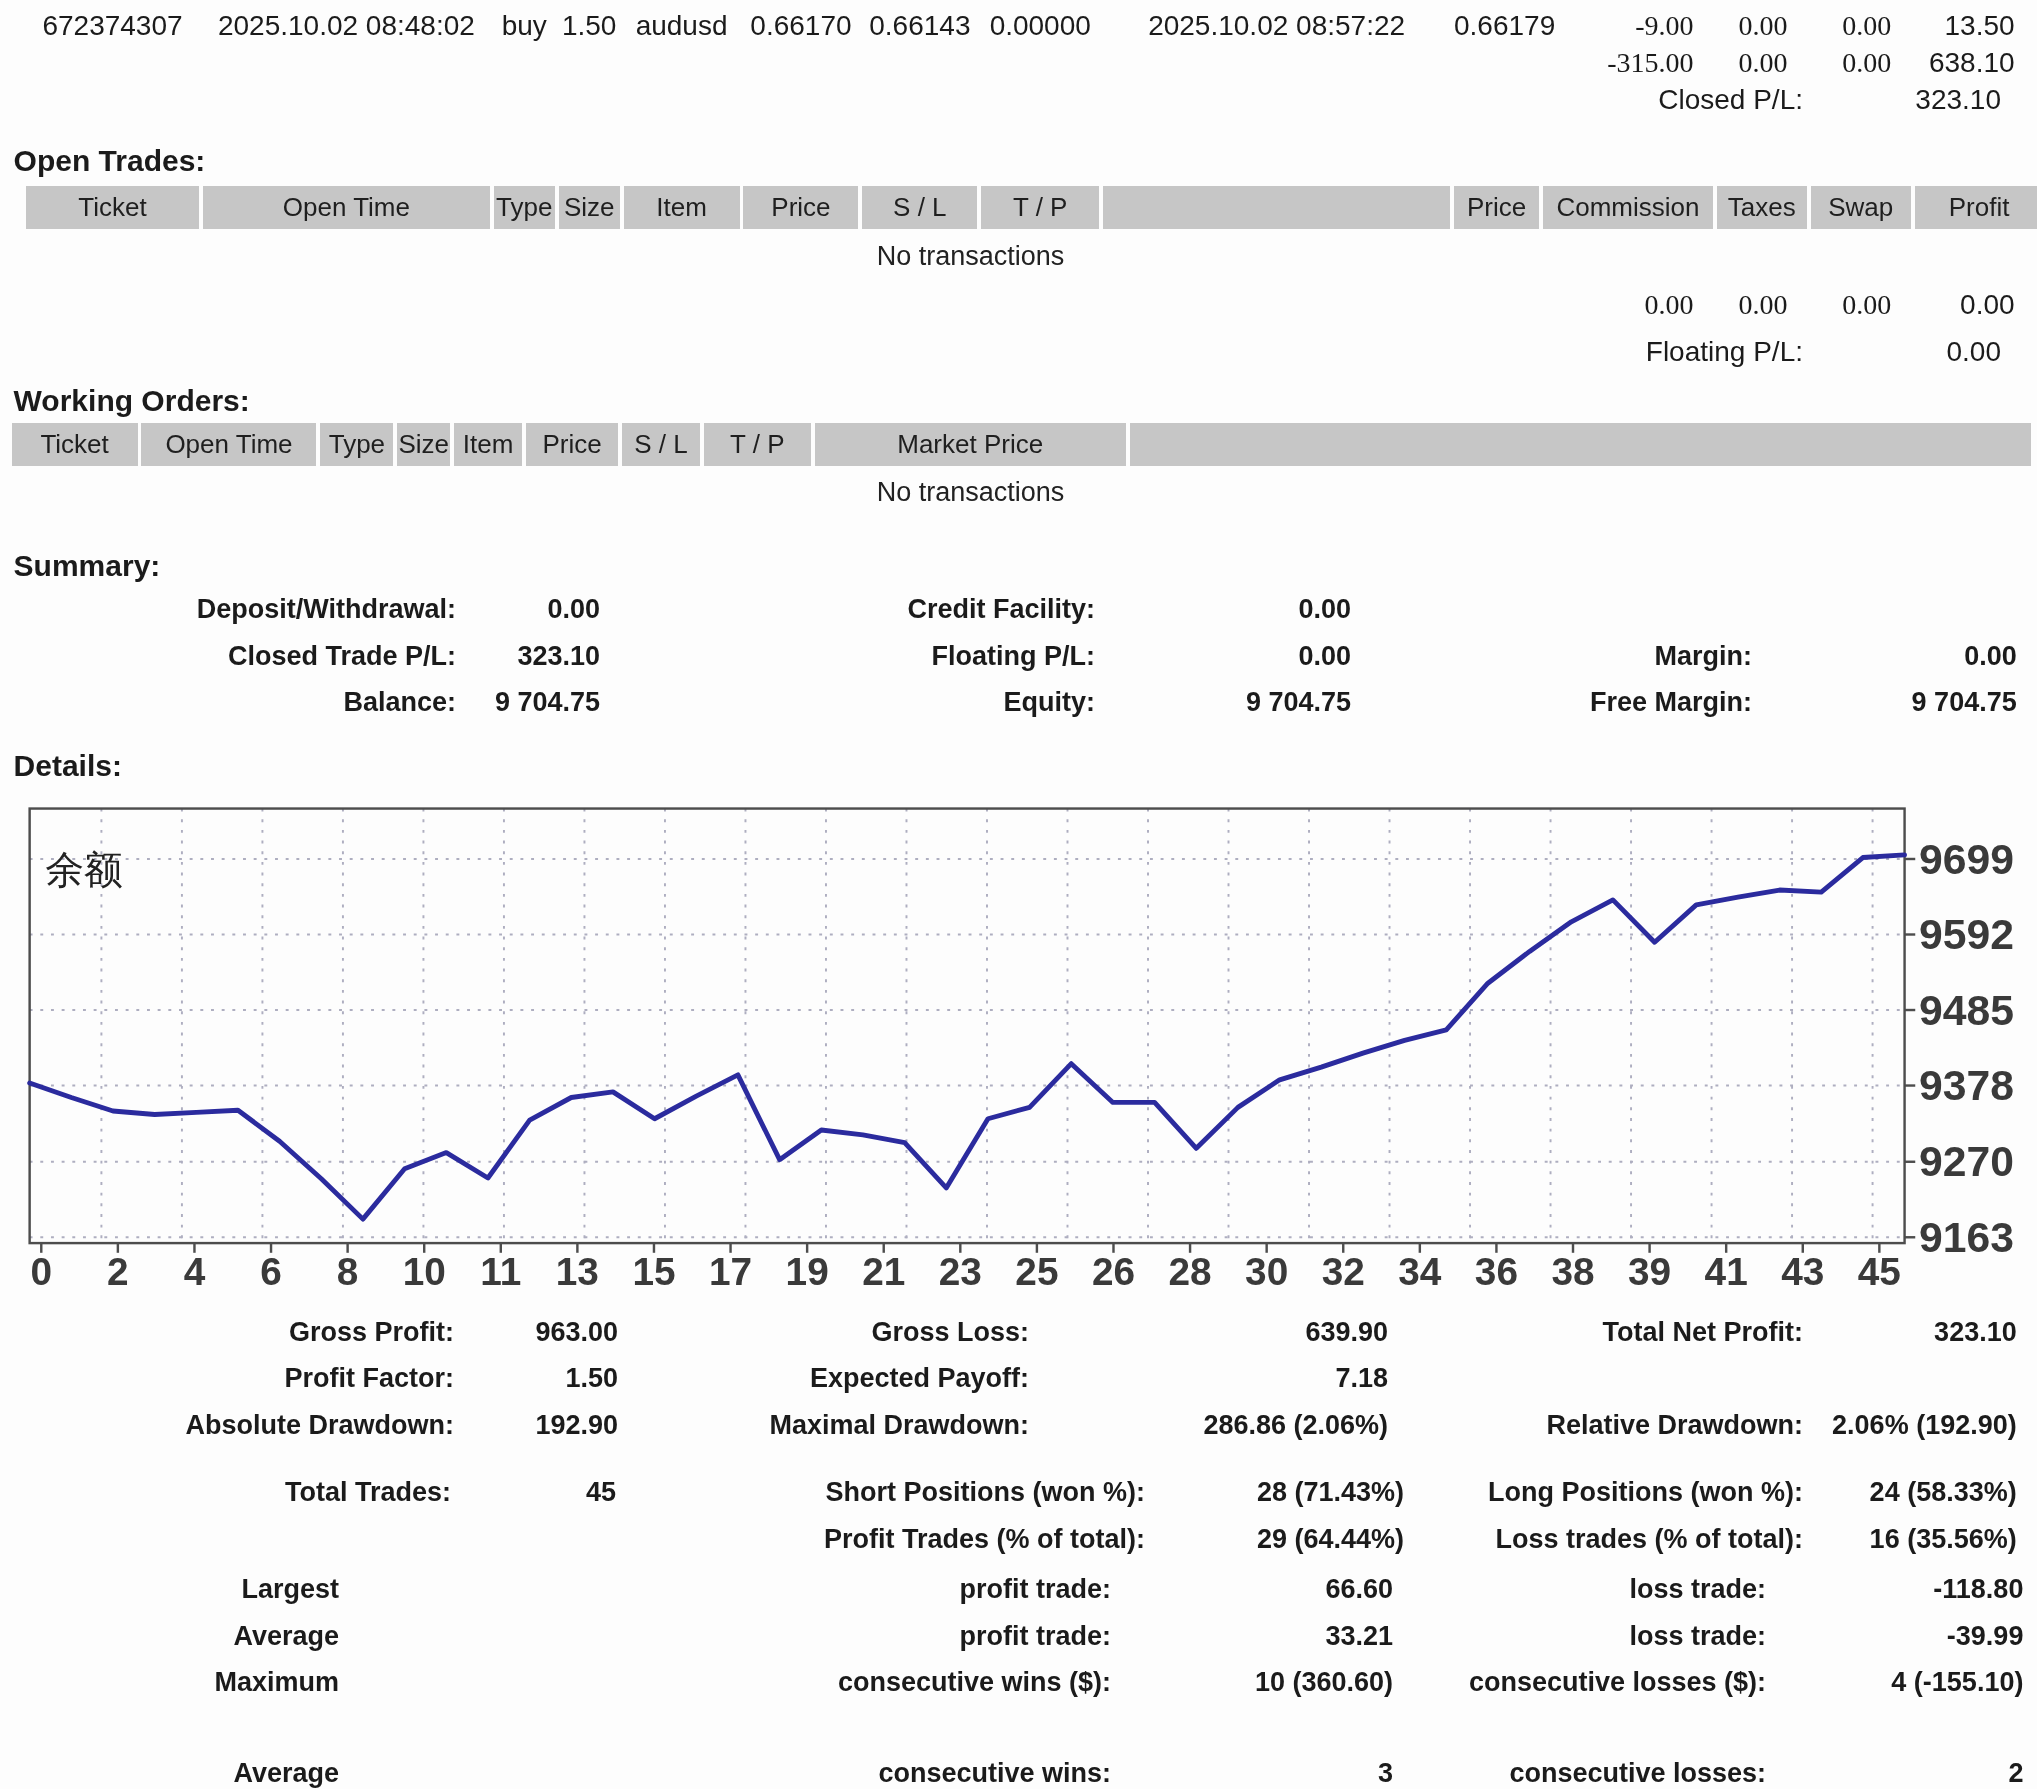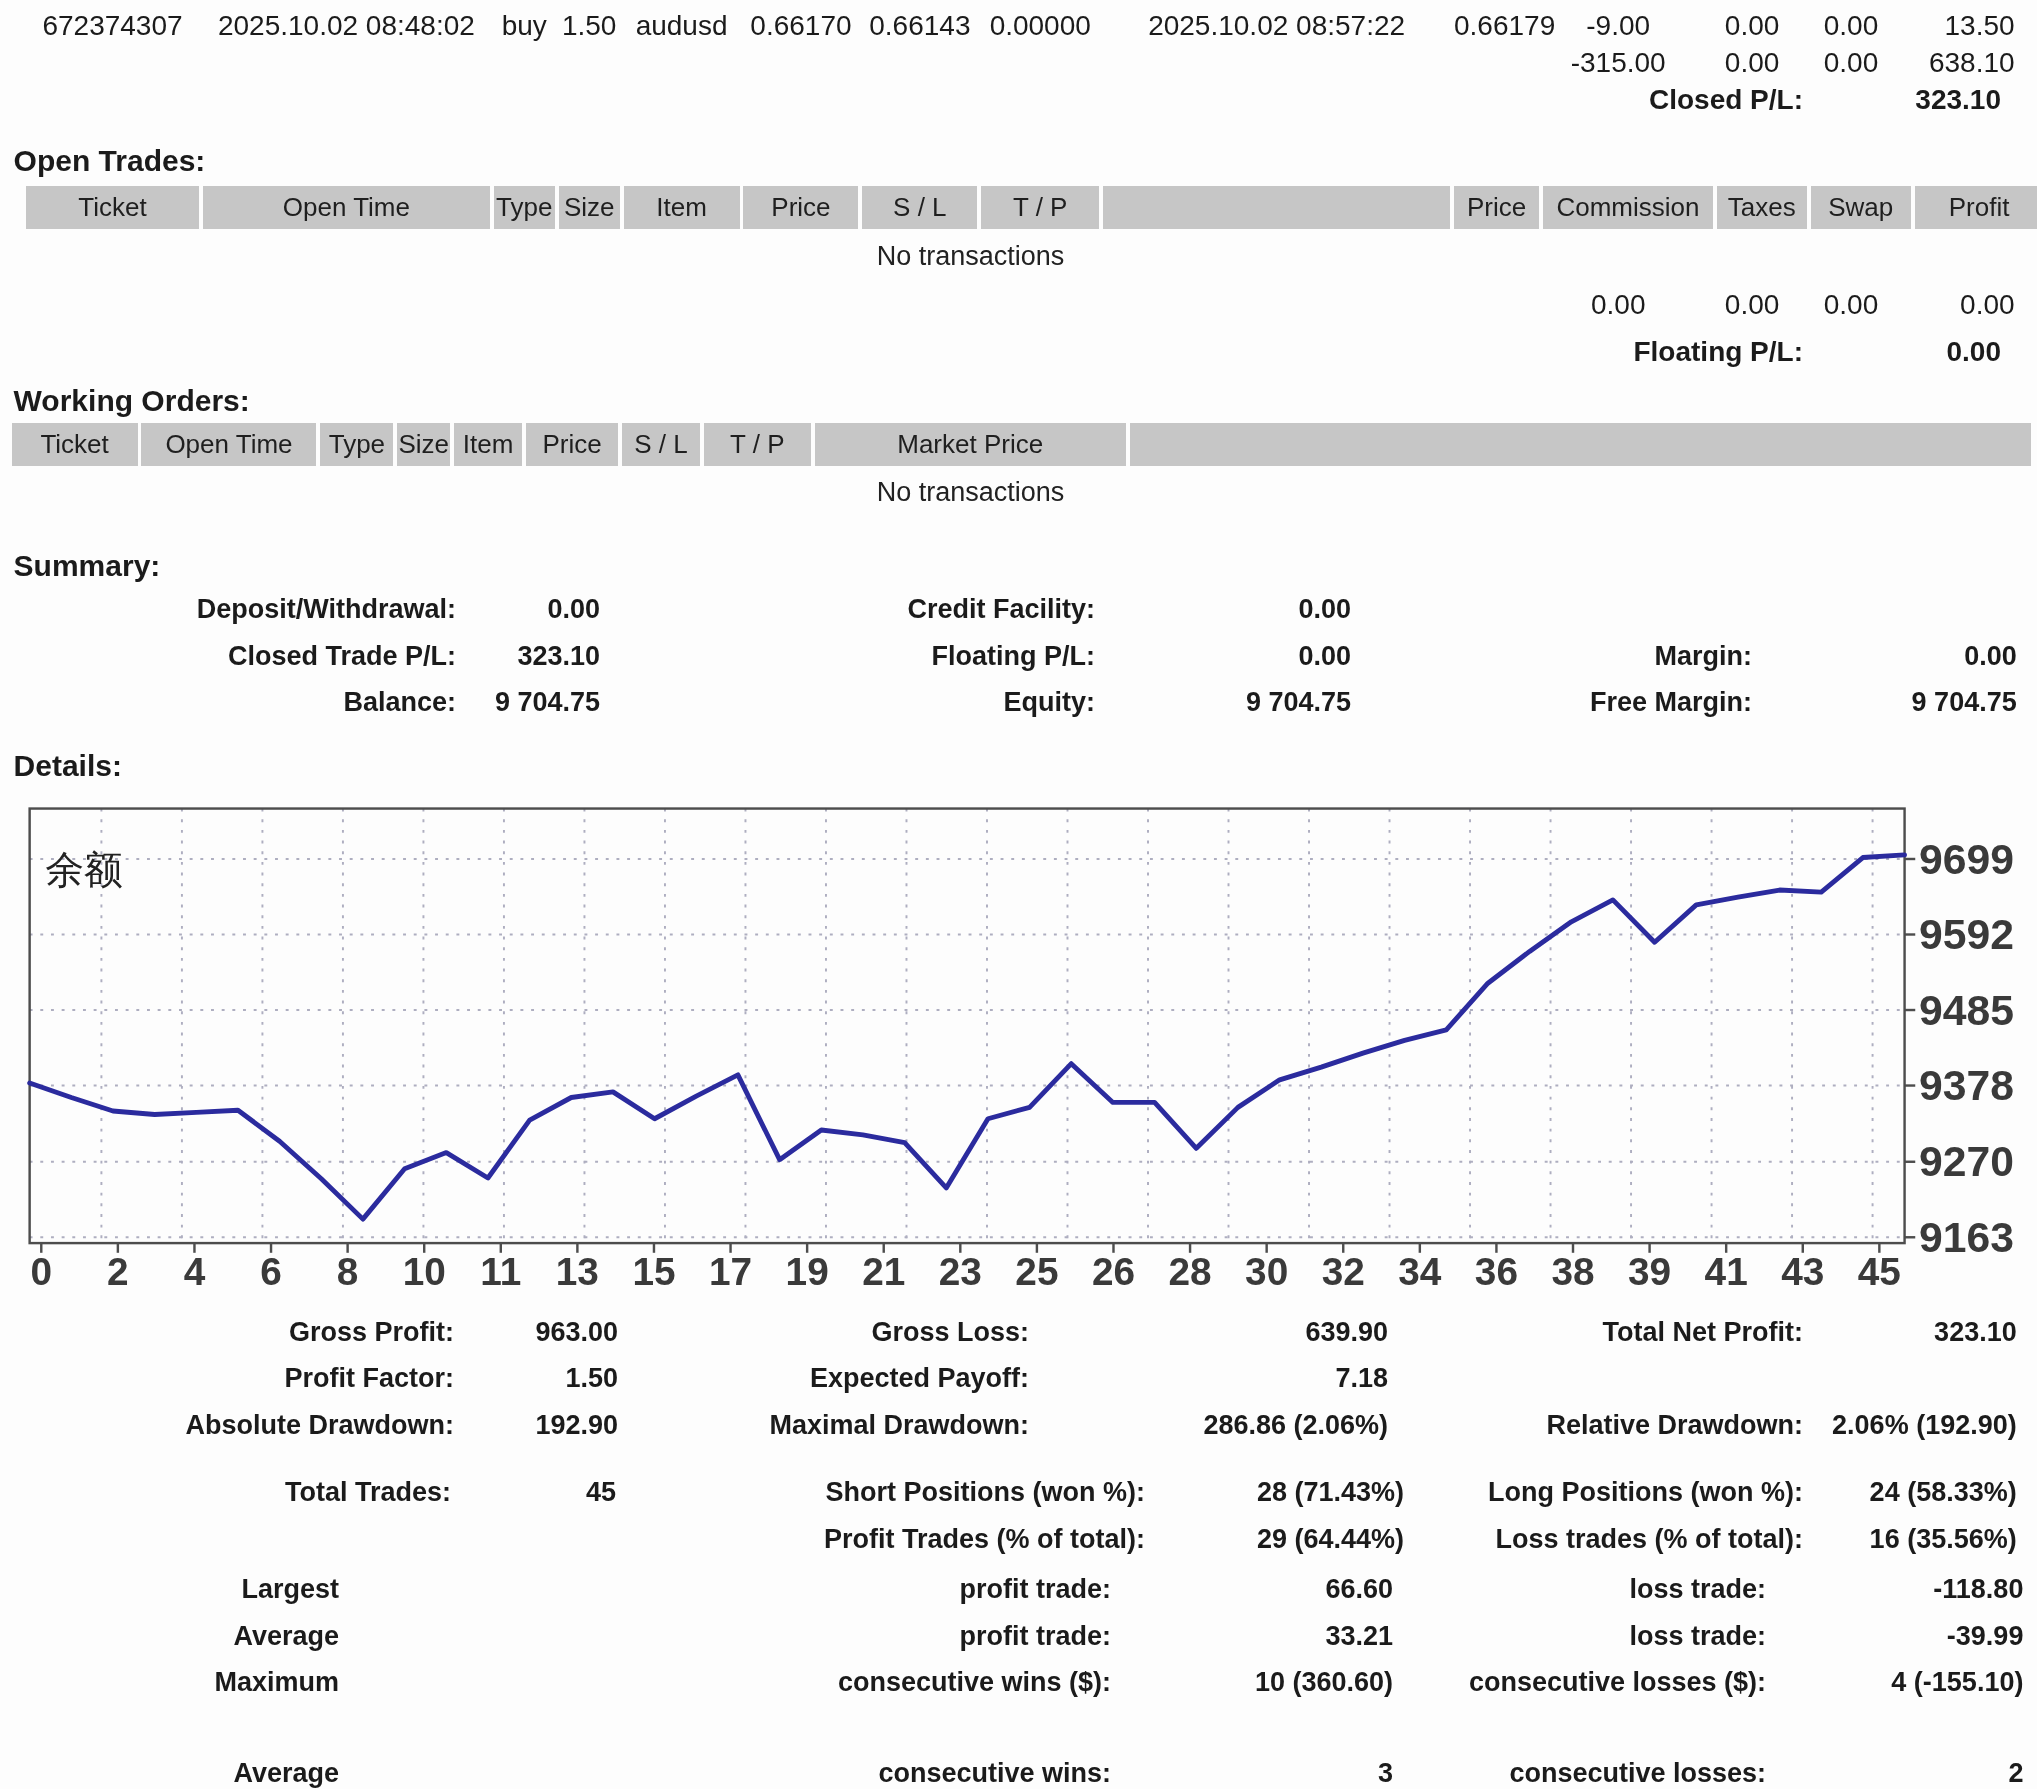--- a/index.html
+++ b/index.html
@@ -7,27 +7,27 @@
           font-family:"Liberation Sans",sans-serif;color:#1b1b1b;overflow:hidden;}
   .grid14{position:absolute;left:0;display:grid;
           grid-template-columns:173px 287px 61px 61px 116px 115px 115px 118px 347px 85px 170px 90px 100px 129px;
           column-gap:3.9px;padding-left:26px;}
   .grid10{position:absolute;left:0;display:grid;
           grid-template-columns:126px 175px 73px 53px 68px 92px 78px 107px 311px 901px;
           column-gap:3.9px;padding-left:11.6px;}
   .thead > div{background:#c6c6c6;height:43px;line-height:43px;text-align:center;
                font-size:26px;color:#1f1f1f;}
   .trow > div{height:35px;line-height:35px;text-align:center;font-size:28px;white-space:nowrap;}
-  .trow .num{text-align:center;padding-right:19.4px;}
+  .trow .num{text-align:right;padding-right:19.4px;font-family:Liberation Serif, serif;}
   .trow .nump{text-align:right;padding-right:29px;}
   .sec-title{position:absolute;left:13.6px;font-size:30px;font-weight:bold;white-space:nowrap;}
   .notrans{position:absolute;left:0;width:1941px;text-align:center;font-size:27px;color:#222;}
   .arow{position:absolute;left:0;width:2038px;height:35px;}
   .arow span{position:absolute;top:0;white-space:nowrap;font-size:27px;font-weight:bold;line-height:35px;}
-  .plrow span{position:absolute;top:0;white-space:nowrap;font-size:28px;font-weight:bold;line-height:35px;}
+  .plrow span{position:absolute;top:0;white-space:nowrap;font-size:28px;font-weight:normal;line-height:35px;}
   #chart-svg{position:absolute;left:0;top:794px;}
   .ylab{font-size:44px;font-weight:600;fill:#3a3a3a;}
   .xlab{font-size:40px;font-weight:600;fill:#3a3a3a;}
 </style>
 </head>
 <body>
 
 <div id="canvas">
 
   <div class="grid14 trow" style="top:7.8px">

